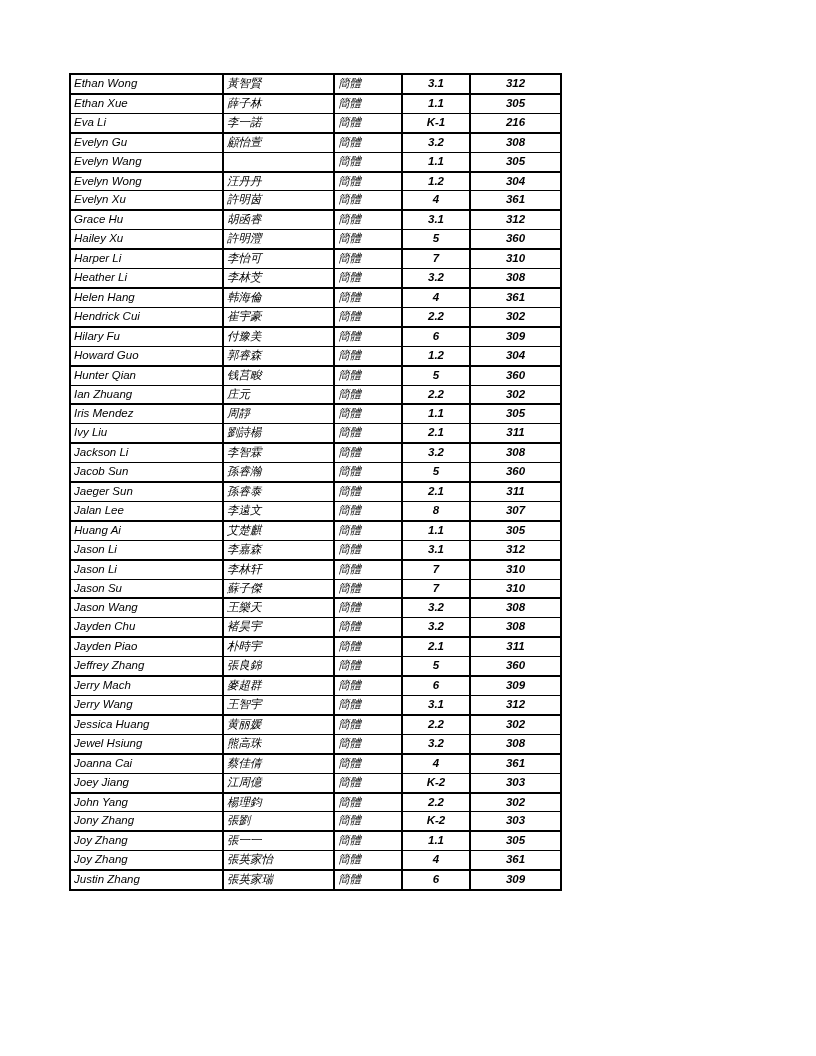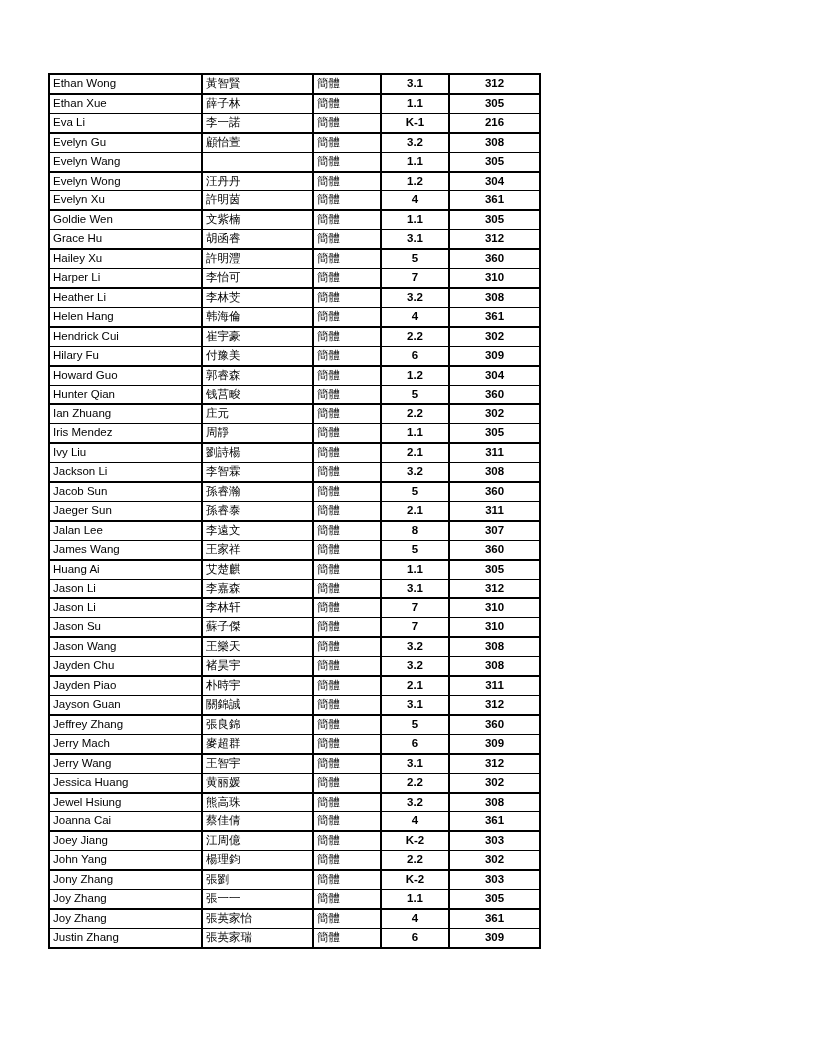--- a/index.html
+++ b/index.html
@@ -10,22 +10,23 @@
   }
   .page {
     position: relative;
     width: 816px;
     height: 1056px;
     background: #ffffff;
     overflow: hidden;
   }
   .sheet {
     position: absolute;
-    left: 48px;
+    left: 69px;
     top: 73px;
+    font-style: italic;
   }
   table.roster {
     border-collapse: collapse;
     table-layout: fixed;
     width: 491px;
     border: 2px solid #000000;
   }
   table.roster td {
     border: 1px solid #000000;
     border-left-width: 2px;
@@ -111,27 +112,20 @@
     <td class="num">304</td>
   </tr>
           <tr>
     <td class="eng">Evelyn Xu</td>
     <td class="cjk">許明茵</td>
     <td class="cjk">簡體</td>
     <td class="num">4</td>
     <td class="num">361</td>
   </tr>
           <tr>
-    <td class="eng">Goldie Wen</td>
-    <td class="cjk">文紫楠</td>
-    <td class="cjk">簡體</td>
-    <td class="num">1.1</td>
-    <td class="num">305</td>
-  </tr>
-          <tr>
     <td class="eng">Grace Hu</td>
     <td class="cjk">胡函睿</td>
     <td class="cjk">簡體</td>
     <td class="num">3.1</td>
     <td class="num">312</td>
   </tr>
           <tr>
     <td class="eng">Hailey Xu</td>
     <td class="cjk">許明灃</td>
     <td class="cjk">簡體</td>
@@ -230,27 +224,20 @@
     <td class="num">311</td>
   </tr>
           <tr>
     <td class="eng">Jalan Lee</td>
     <td class="cjk">李遠文</td>
     <td class="cjk">簡體</td>
     <td class="num">8</td>
     <td class="num">307</td>
   </tr>
           <tr>
-    <td class="eng">James Wang</td>
-    <td class="cjk">王家祥</td>
-    <td class="cjk">簡體</td>
-    <td class="num">5</td>
-    <td class="num">360</td>
-  </tr>
-          <tr>
     <td class="eng">Huang Ai</td>
     <td class="cjk">艾楚麒</td>
     <td class="cjk">簡體</td>
     <td class="num">1.1</td>
     <td class="num">305</td>
   </tr>
           <tr>
     <td class="eng">Jason Li</td>
     <td class="cjk">李嘉森</td>
     <td class="cjk">簡體</td>
@@ -284,27 +271,20 @@
     <td class="cjk">簡體</td>
     <td class="num">3.2</td>
     <td class="num">308</td>
   </tr>
           <tr>
     <td class="eng">Jayden Piao</td>
     <td class="cjk">朴時宇</td>
     <td class="cjk">簡體</td>
     <td class="num">2.1</td>
     <td class="num">311</td>
-  </tr>
-          <tr>
-    <td class="eng">Jayson Guan</td>
-    <td class="cjk">關錦誠</td>
-    <td class="cjk">簡體</td>
-    <td class="num">3.1</td>
-    <td class="num">312</td>
   </tr>
           <tr>
     <td class="eng">Jeffrey Zhang</td>
     <td class="cjk">張良錦</td>
     <td class="cjk">簡體</td>
     <td class="num">5</td>
     <td class="num">360</td>
   </tr>
           <tr>
     <td class="eng">Jerry Mach</td>

